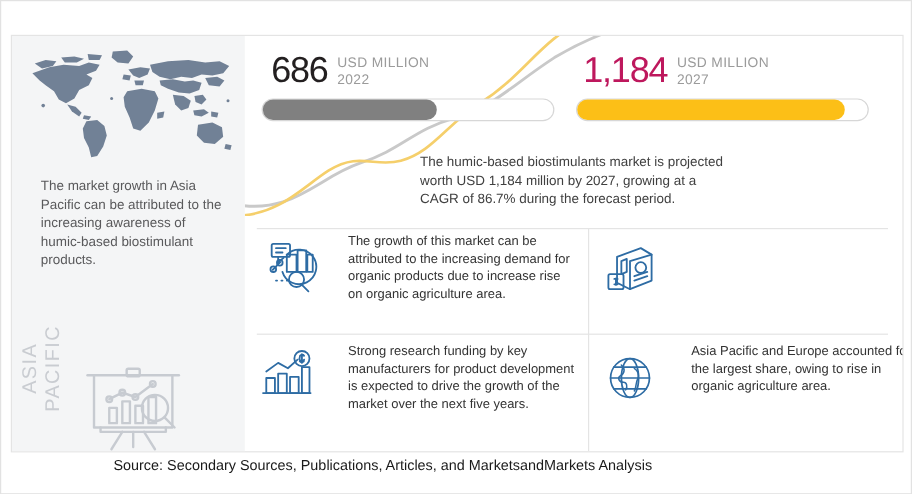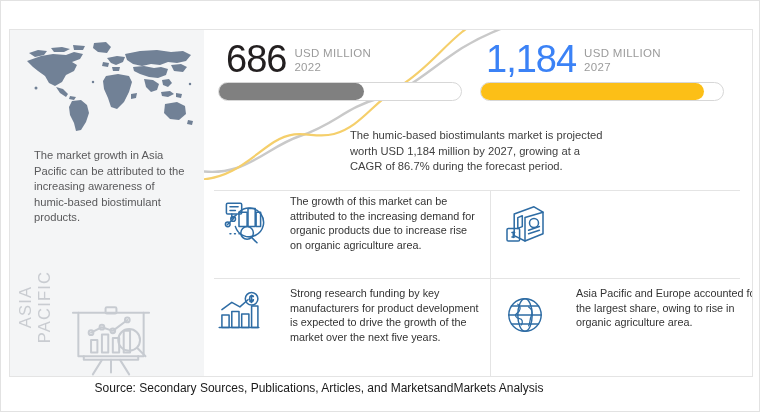--- a/index.html
+++ b/index.html
@@ -63,25 +63,25 @@
     position:absolute;left:194px;top:0;right:0;bottom:0;
     overflow:hidden;
   }
   .curves{position:absolute;left:0;top:0;width:550px;height:150px;}
   
   .stat{position:absolute;top:10px;}
   .stat.left{left:22px;}
   .stat.right{left:282px;}
   .stat-row{display:flex;align-items:flex-start;}
   .big-num{
-    font-size:38px;line-height:38px;font-weight:normal;
+    font-size:30px;line-height:38px;font-weight:normal;
     letter-spacing:-1px;
   }
   .big-num.dark{color:#231f20;}
-  .big-num.amber{color:#3b82f6;}
+  .big-num.amber{color:#be185d;}
   .unit{
     margin-left:8px;padding-top:6px;
     font-size:11.5px;line-height:14px;color:#9b9b9b;
     letter-spacing:.3px;
   }
   .unit .yr{display:block;}
   
   .bar-track{
     position:absolute;
     height:19px;border-radius:10px;

